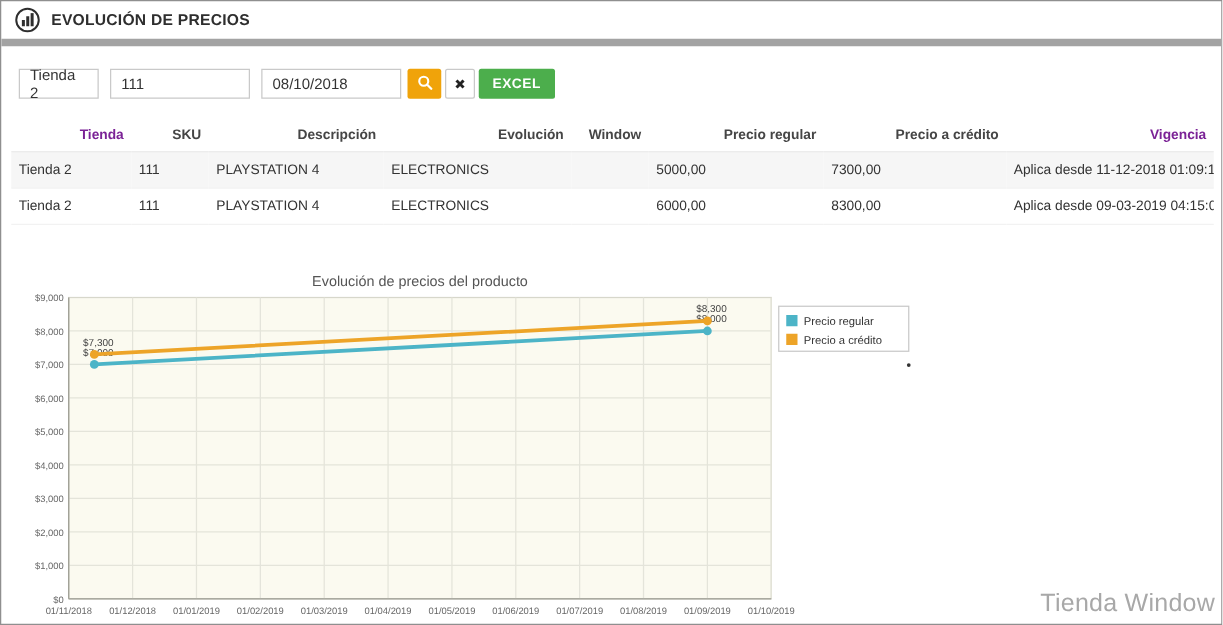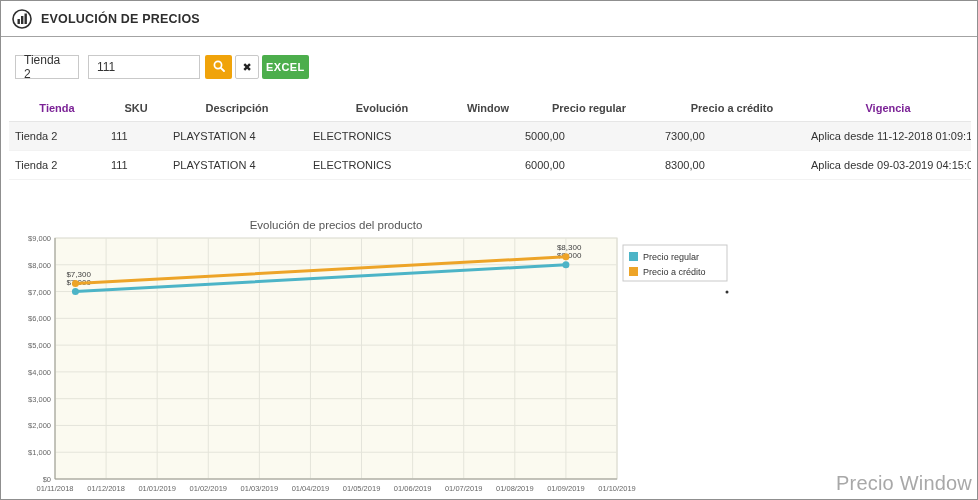--- a/index.html
+++ b/index.html
@@ -1,40 +1,40 @@
 <!DOCTYPE html>
 <html><head>
 <meta charset="utf-8">
 <style>
   *{margin:0;padding:0;box-sizing:border-box}
   html,body{width:978px;height:500px}
   body{font-family:"Liberation Sans",sans-serif;background:#fff;color:#333}
   .frame{position:relative;width:978px;height:500px;border:1px solid #8f8f8f;background:#fff;overflow:hidden}
 
   
-  .hdr{display:flex;align-items:center;gap:8px;height:36px;padding:0 10px;border-bottom:1px solid #a3a3a3}
+  .hdr{display:flex;align-items:center;gap:8px;height:36px;padding:0 10px;border-bottom:6px solid #a3a3a3}
   .hdr h1{font-size:12.5px;font-weight:bold;color:#2e2e2e;letter-spacing:.2px}
   .hicon{display:flex;align-items:center}
 
   
   .filters{display:flex;align-items:center;margin:18px 0 0 14px;gap:9px}
   .fbox{height:24px;border:1px solid #c9c9c9;background:#fff;font-family:"Liberation Sans",sans-serif;
         font-size:12px;color:#333;padding:0 8px;display:flex;align-items:center}
   input.fbox{width:112px;outline:none}
   .store{width:64px;cursor:pointer}
   .btngroup{display:flex;gap:3px;margin-left:-4px}
   .btn{height:24px;border:none;cursor:pointer;display:flex;align-items:center;justify-content:center;border-radius:2px;
        font-family:"Liberation Sans",sans-serif}
   .btn.search{width:27px;background:#f0a30a}
   .btn.clear{width:24px;background:#fff;border:1px solid #c9c9c9;color:#222;font-size:11px}
-  .btn.excel{padding:0 4px;background:#4cae4c;color:#fff;font-size:11px;font-weight:bold;letter-spacing:.4px}
+  .btn.excel{padding:0 11px;background:#4cae4c;color:#fff;font-size:11px;font-weight:bold;letter-spacing:.4px}
 
   
   table{border-collapse:collapse;margin:16px 8px 0 8px;width:962px;table-layout:fixed}
-  th{text-align:center;font-weight:bold;color:#454545;font-size:11px;padding:7px 6px;border-bottom:1px solid #e6e6e6;white-space:nowrap}
+  th{text-align:right;font-weight:bold;color:#454545;font-size:11px;padding:7px 6px;border-bottom:1px solid #e6e6e6;white-space:nowrap}
   th.link{color:#7b2296;cursor:pointer}
   td{font-size:11px;color:#333;padding:8px 6px;white-space:nowrap;overflow:hidden;border-bottom:1px solid #f2f2f2}
   tr.odd{background:#f6f6f6}
 
   
   .chart-wrap{position:absolute;left:24px;top:218px;width:720px;height:280px}
   .c-title{font:11.5px "Liberation Sans",sans-serif;fill:#555}
   .c-tick{font:7.5px "Liberation Sans",sans-serif;fill:#666}
   .c-label{font:8px "Liberation Sans",sans-serif;fill:#444}
   .c-legend{font:9px "Liberation Sans",sans-serif;fill:#333}
@@ -56,20 +56,21 @@
         <rect x="10" y="8" width="2.4" height="8" fill="#2e2e2e"></rect>
         <rect x="13.5" y="5.5" width="2.4" height="10.5" fill="#2e2e2e"></rect>
       </svg>
     </span>
     <h1>EVOLUCIÓN DE PRECIOS</h1>
   </header>
 
   <div class="filters">
     <div class="fbox store">Tienda 2</div>
     <input class="fbox" type="text" value="111" style="">
+    <input class="fbox" type="text" value="08/10/2018" style="">
     <div class="btngroup">
       <button class="btn search">
         <span>
           <svg width="14" height="14" viewBox="0 0 14 14">
             <circle cx="6" cy="6" r="3.6" fill="none" stroke="#fff" stroke-width="1.7"></circle>
             <line x1="8.8" y1="8.8" x2="12" y2="12" stroke="#fff" stroke-width="1.9" stroke-linecap="round"></line>
           </svg>
         </span>
       </button>
       <button class="btn clear">
@@ -185,15 +186,15 @@
         <text x="531.909090909091" y="30.74444444444444" class="c-label">$8,300</text>
         <rect x="598" y="26" width="104" height="36" fill="#fff" stroke="#c9c9c9"></rect>
         <rect x="604" y="33" width="9" height="9" fill="#4cb4c7"></rect>
         <text x="618" y="41" class="c-legend">Precio regular</text>
         <rect x="604" y="48" width="9" height="9" fill="#eda428"></rect>
         <text x="618" y="56" class="c-legend">Precio a crédito</text>
         <circle cx="702" cy="73" r="1.5" fill="#333"></circle>
       </svg>
   </div>
 
-  <div class="watermark">Precio Window</div>
+  <div class="watermark">Tienda Window</div>
 
 </div>
 
 </body></html>

